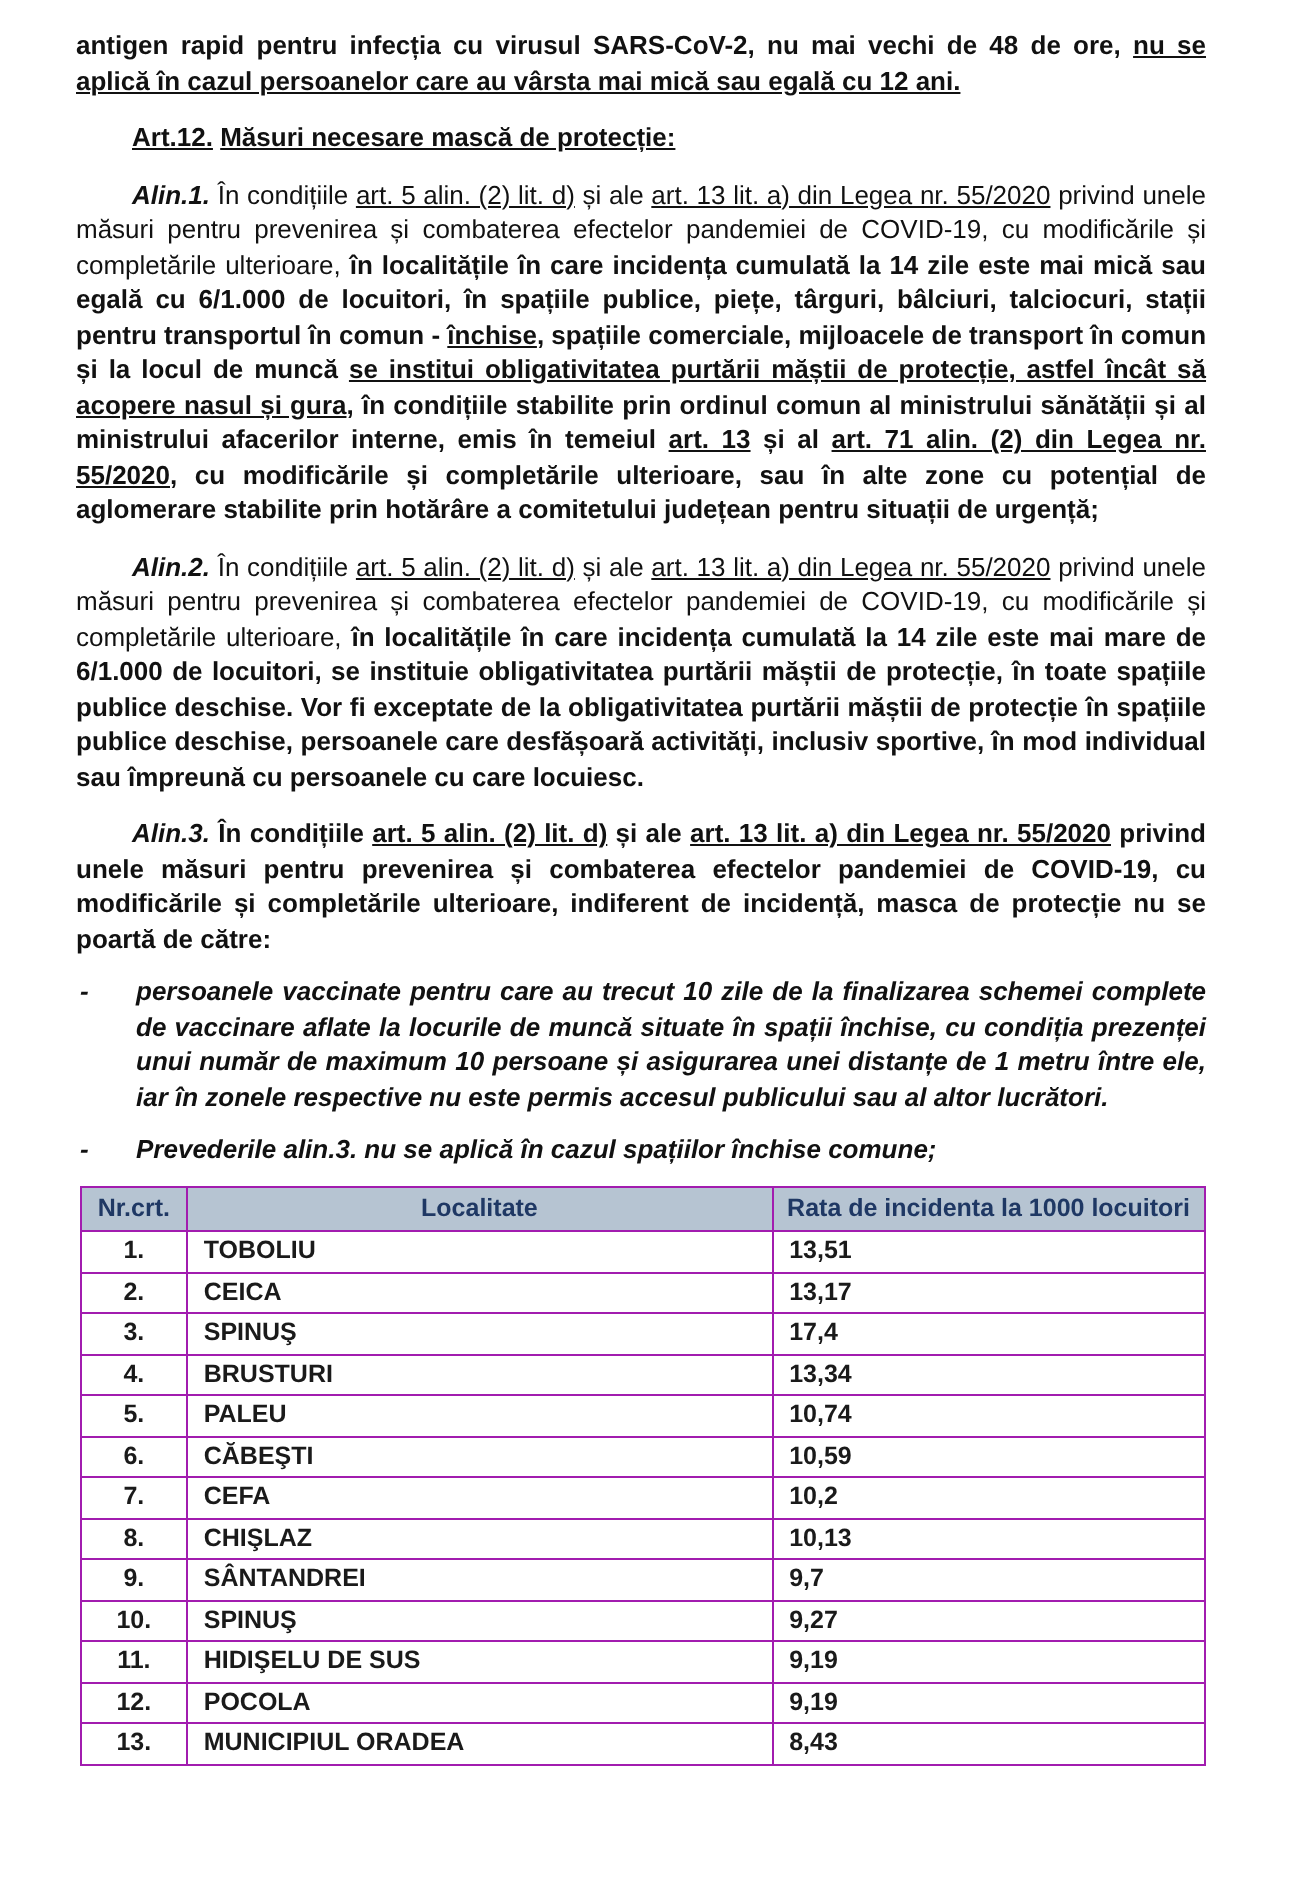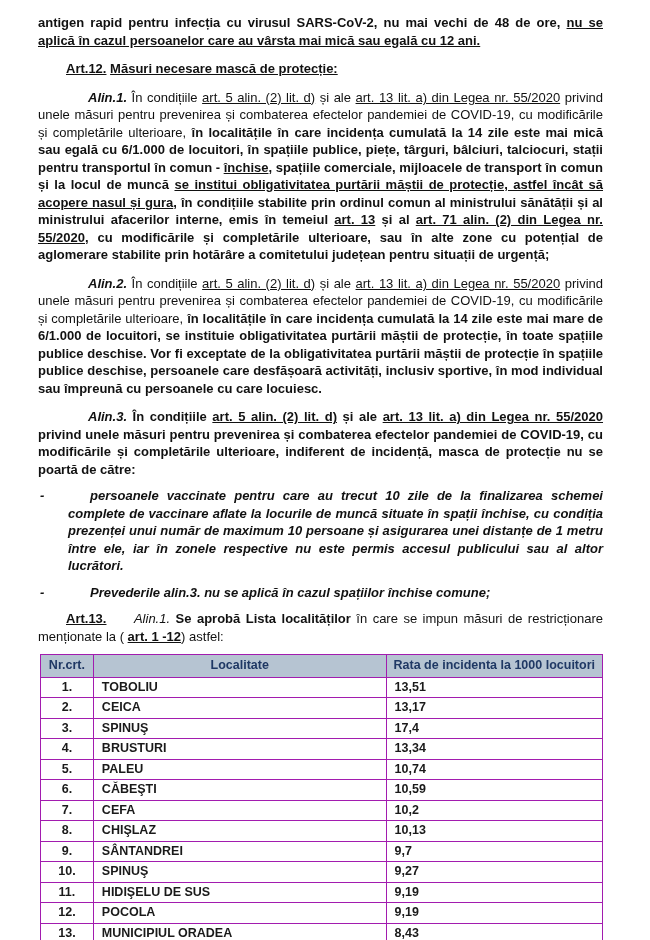--- a/index.html
+++ b/index.html
@@ -13,21 +13,21 @@
     color: #111111;
     overflow: hidden;
   }
   .page {
     width: 637px; height: 940px;
     padding: 14px 34px 0 38px;
     position: relative;
   }
   p { margin: 0; text-align: justify; }
   .b { font-weight: bold; }
-  .i { font-style: italic; margin-left: 22px; }
+  .i { font-style: italic; }
   .u { text-decoration: underline; }
   .indent { text-indent: 28px; }
   .mt { margin-top: 11px; }
   .mt-sm { margin-top: 9px; }
   .bullet {
     position: relative;
     padding-left: 30px;
     margin-top: 9px;
     text-align: justify;
   }
@@ -84,21 +84,20 @@
   <div class="bullet">
     <span class="dash">-</span>
     <p><span class="b i">persoanele vaccinate pentru care au trecut 10 zile de la finalizarea schemei complete de vaccinare aflate la locurile de muncă situate în spații închise, cu condiția prezenței unui număr de maximum 10 persoane și asigurarea unei distanțe de 1 metru între ele, iar în zonele respective nu este permis accesul publicului sau al altor lucrători.</span></p>
   </div>
 
   <div class="bullet">
     <span class="dash">-</span>
     <p><span class="b i">Prevederile alin.3. nu se aplică în cazul spațiilor închise comune;</span></p>
   </div>
 
-  <p class="indent mt-sm"><span class="b u">Art.13.</span><span> </span><span class="i">Alin.1.</span><span> </span><span class="b">Se aprobă Lista localităților</span><span> în care se impun măsuri de restricționare menționate la ( </span><span class="b u">art. 1 -12</span><span>) astfel:</span></p>
 
   <table>
       <thead>
         <tr>
           <th class="c0">Nr.crt.</th>
           <th class="c1">Localitate</th>
           <th class="c2">Rata de incidenta la 1000 locuitori</th>
         </tr>
       </thead>
       <tbody>

